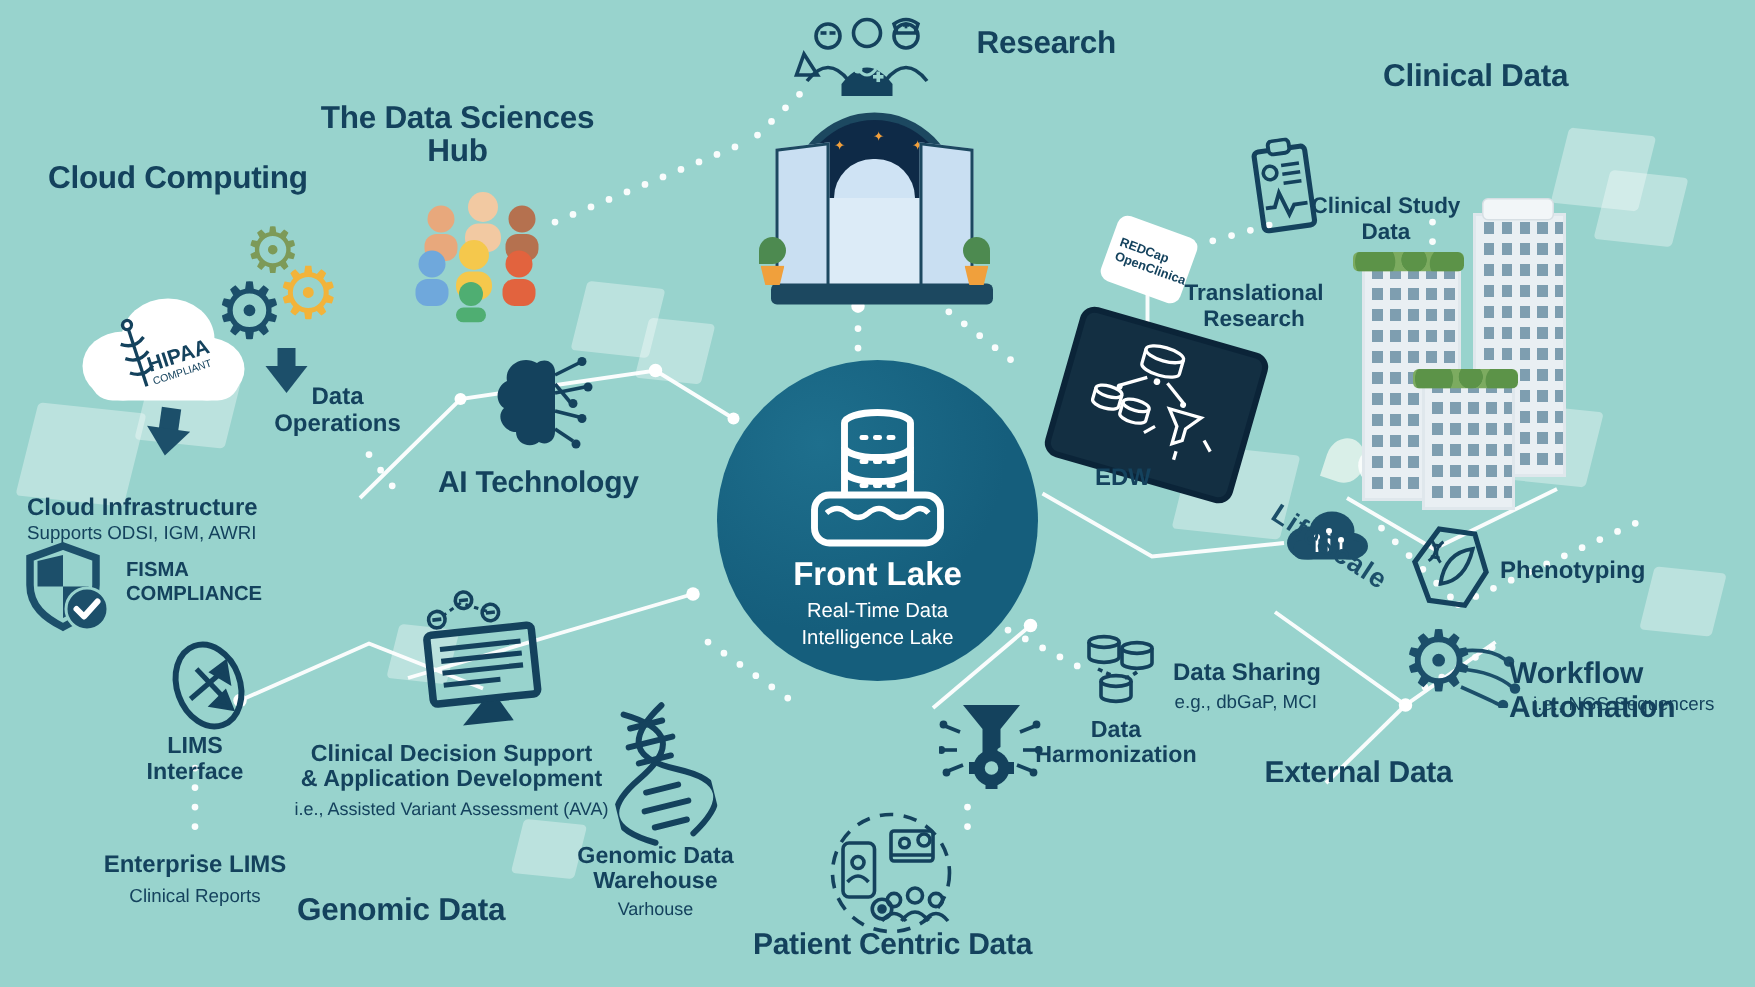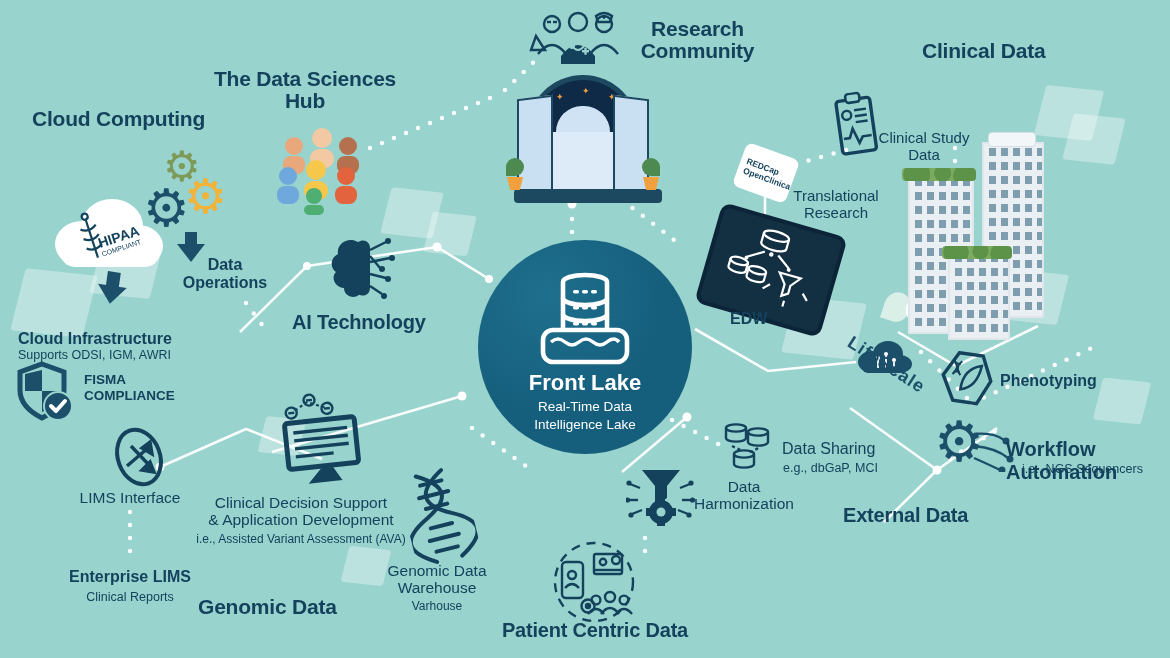--- a/index.html
+++ b/index.html
@@ -1,20 +1,20 @@
 <!DOCTYPE html>
 <html><head>
 <meta charset="utf-8">
 <style>
   html,body{margin:0;padding:0;}
   body{font-family:"Liberation Sans",sans-serif;}
   .canvas{position:relative;width:1170px;height:658px;background:#98d3cd;overflow:hidden;}
   .abs{position:absolute;}
   .h1{font-weight:bold;font-size:21px;line-height:1.05;color:#14425d;letter-spacing:-.2px;}
-  .h2{font-weight:normal;font-size:15px;line-height:1.12;color:#14425d;}
+  .h2{font-weight:bold;font-size:15px;line-height:1.12;color:#14425d;}
   .h3{font-weight:bold;font-size:16px;line-height:1.1;color:#14425d;}
   .small{font-size:12px;line-height:1.15;color:#14425d;}
   .ctr{text-align:center;}
   .pane{position:absolute;background:rgba(255,255,255,.34);transform:skew(-14deg,6deg);border-radius:3px;}
   .gear{position:absolute;font-family:"DejaVu Sans",sans-serif;line-height:1;}
   svg{display:block;}
   
   .lake{position:absolute;left:478px;top:240px;width:214px;height:214px;border-radius:50%;
         background:radial-gradient(circle at 32% 26%, #1e6f8d 0%, #155e7c 58%);
         display:flex;flex-direction:column;align-items:center;}
@@ -240,21 +240,20 @@
       <circle cx="50" cy="14" r="9" fill="none" stroke="#14425d" stroke-width="2.4"></circle>
       <path d="M33,48 q17,-22 34,0 l0,8 h-34 z"></path>
       <circle cx="44" cy="38" r="3" fill="#98d3cd"></circle>
         <path d="M44,38 q6,8 12,0" stroke="#98d3cd" stroke-width="2" fill="none"></path>
       <rect x="54" y="42" width="7" height="2.4" fill="#98d3cd"></rect>
         <rect x="56.3" y="39.7" width="2.4" height="7" fill="#98d3cd"></rect>
     </g>
   </svg>
   <div class="abs h1 ctr" style="left:625px;top:18px;width:145px;">
     <div>Research</div>
-    <div>Community</div>
   </div>
 
   <div class="door-frame">
     <div class="door-interior"></div>
     <div class="door-arch">
       <span class="spark" style="left:8px;top:26px;">✦</span>
       <span class="spark" style="left:24px;top:12px;">✦</span>
       <span class="spark" style="left:50px;top:6px;">✦</span>
       <span class="spark" style="left:76px;top:12px;">✦</span>
       <span class="spark" style="left:92px;top:26px;">✦</span>

